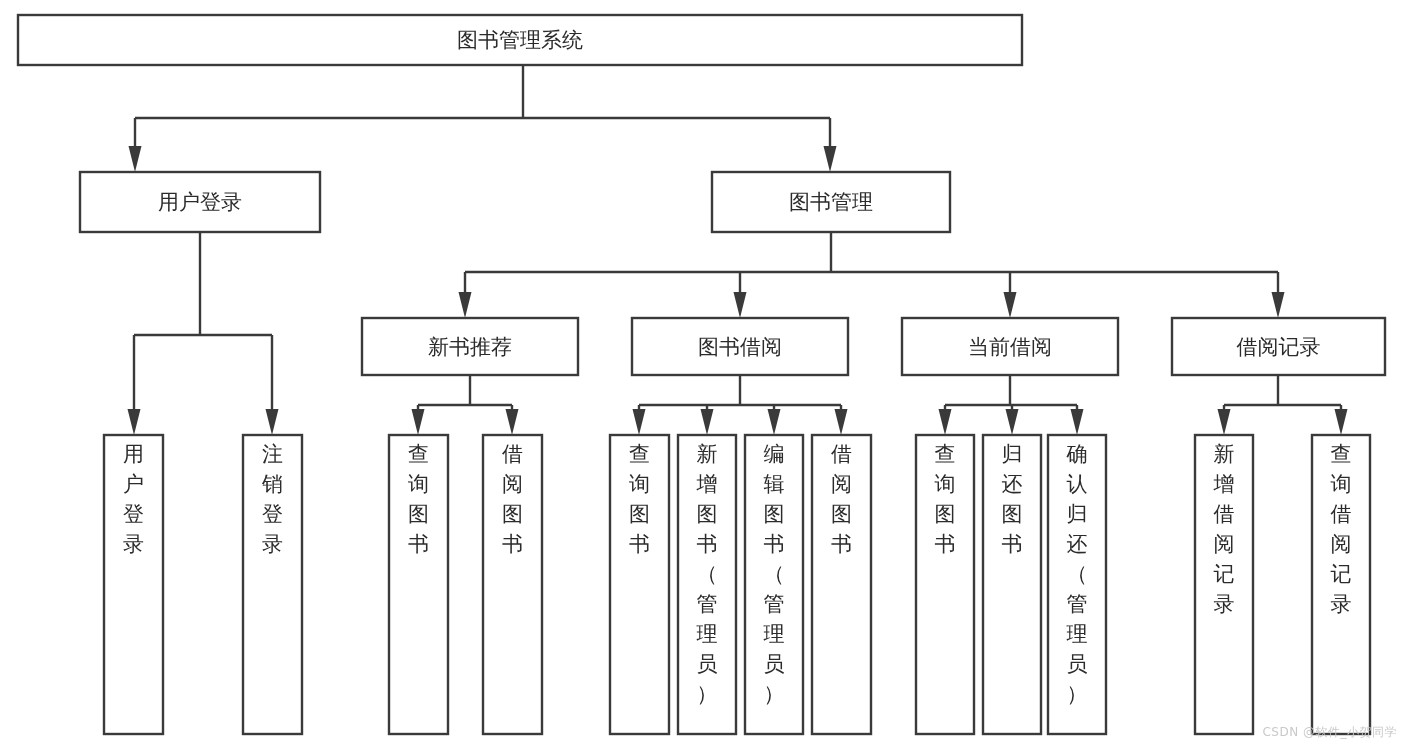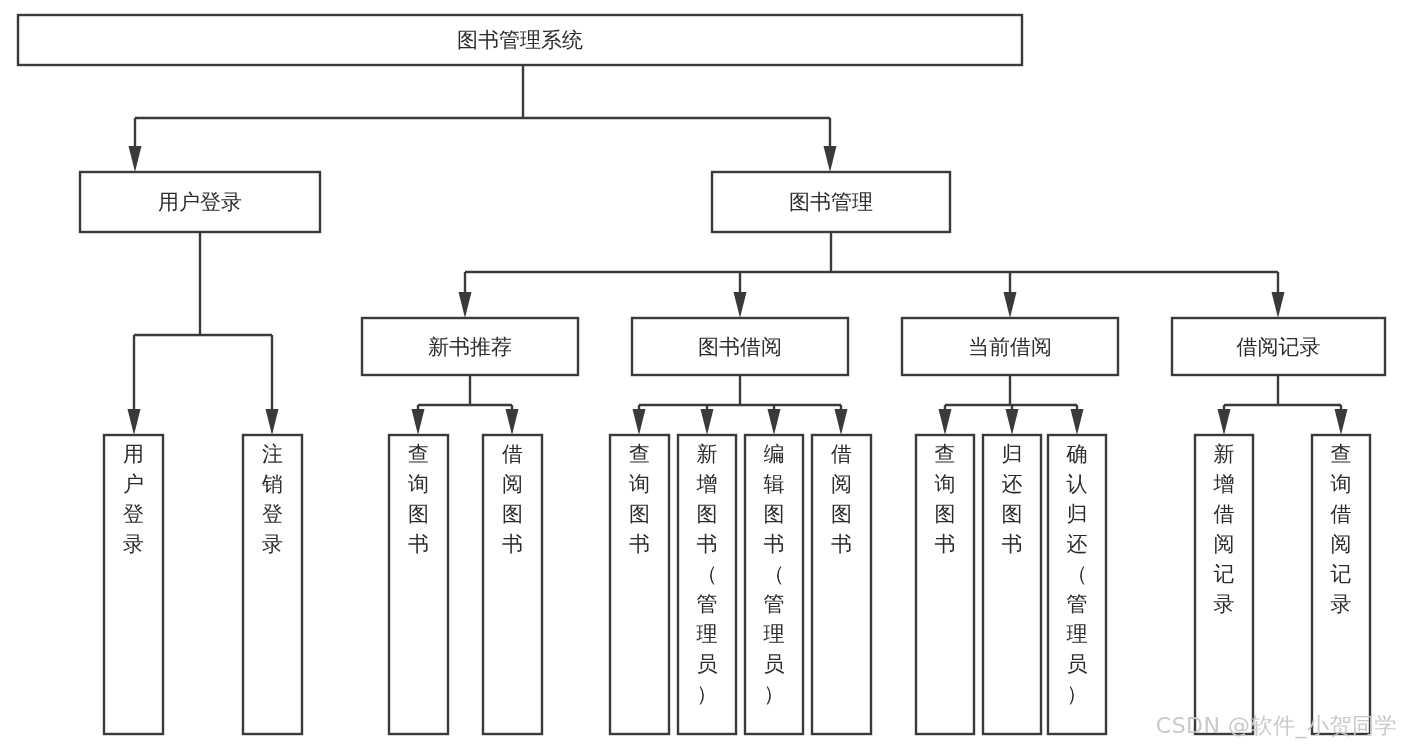--- a/index.html
+++ b/index.html
@@ -54,21 +54,21 @@
   }
   .arrow-head {
     fill: #3a3a3a;
     stroke: none;
   }
   .watermark-text {
     position: absolute;
     right: 8px;
     bottom: 6px;
     font-family: "DejaVu Sans", "Liberation Sans", sans-serif;
-    font-size: 22px;
+    font-size: 12px;
     color: #c9c9c9;
     white-space: nowrap;
     letter-spacing: 0.5px;
     pointer-events: none;
   }
 </style>
 </head>
 <body>
 
 <div id="diagram-root">

